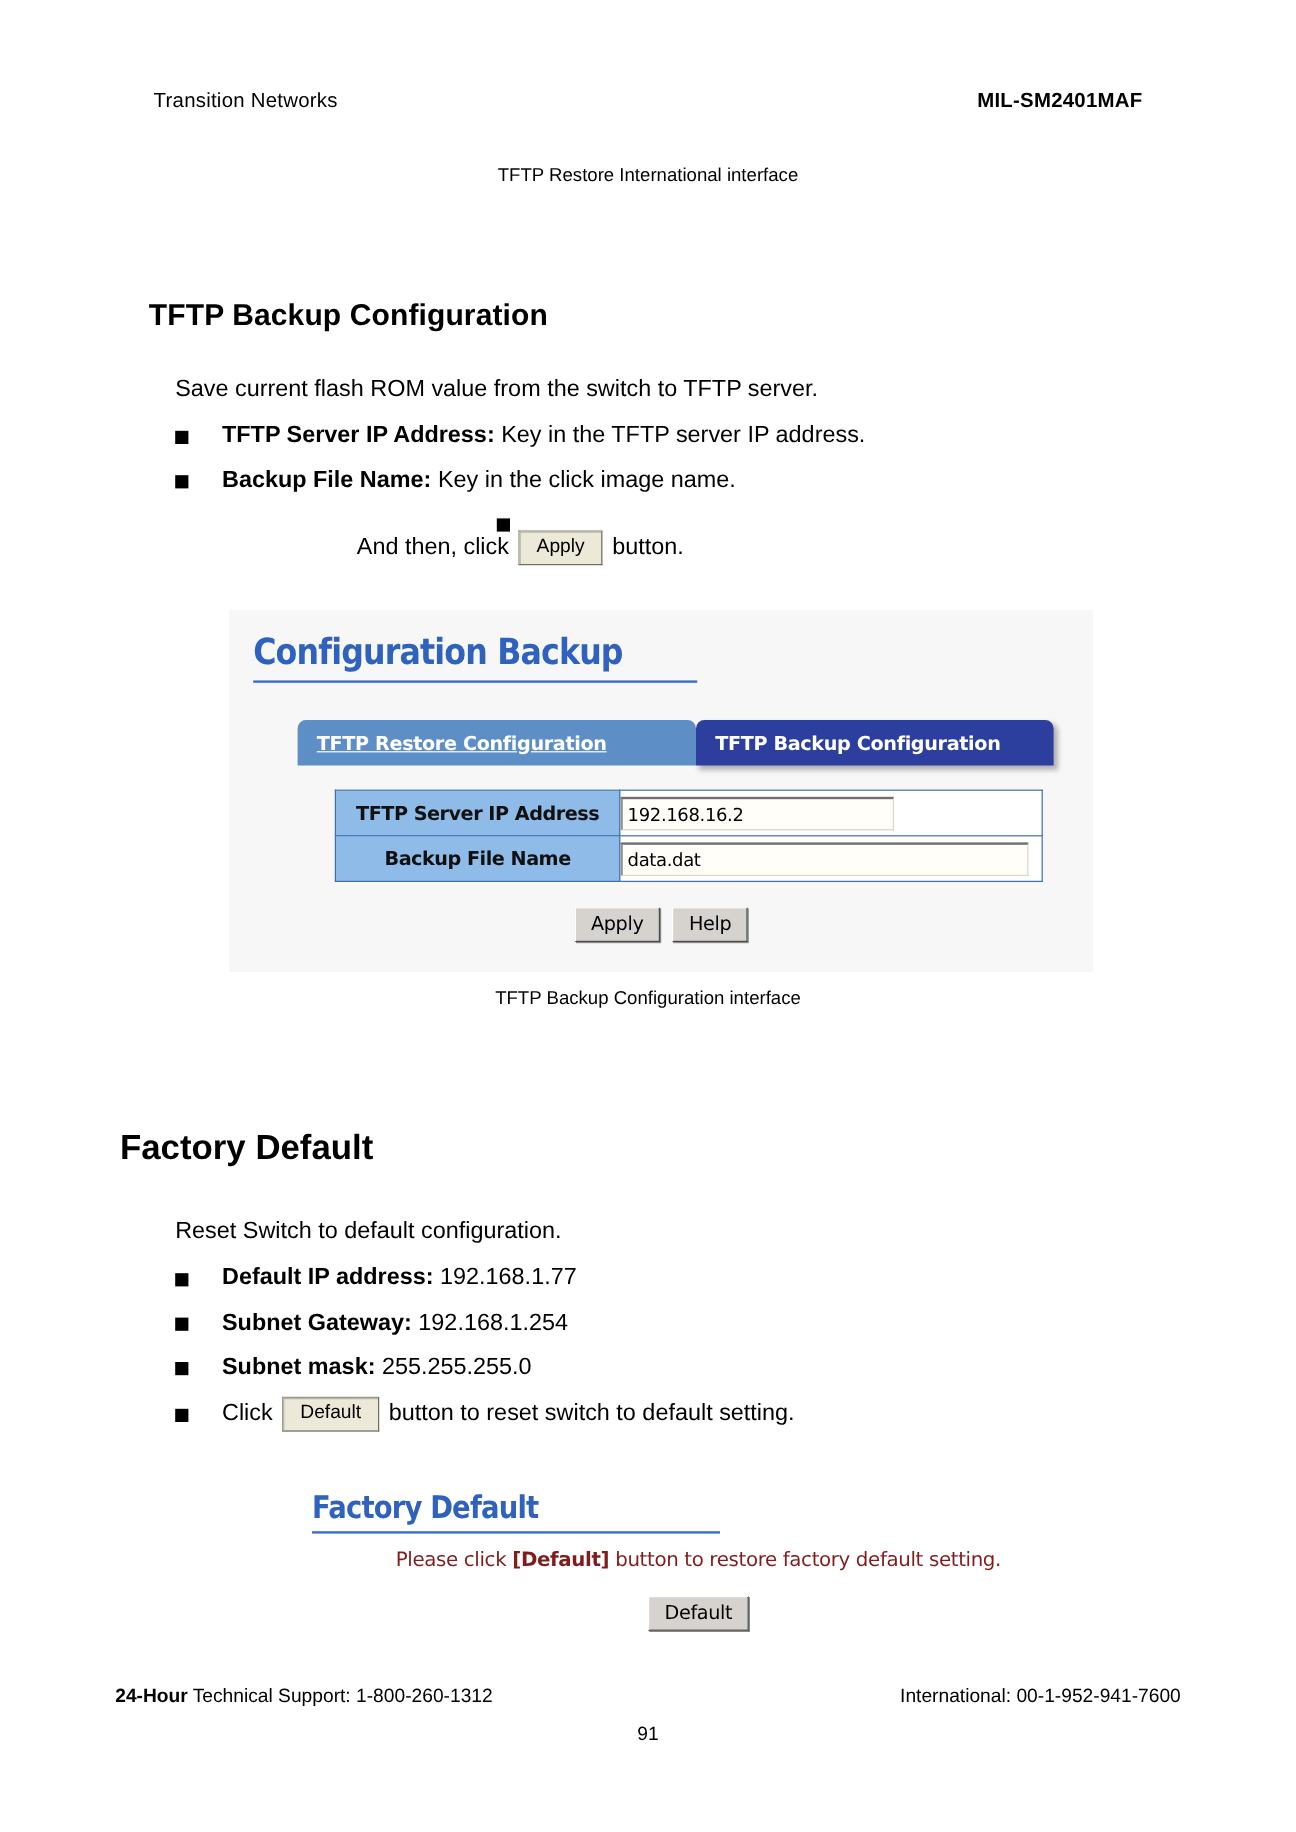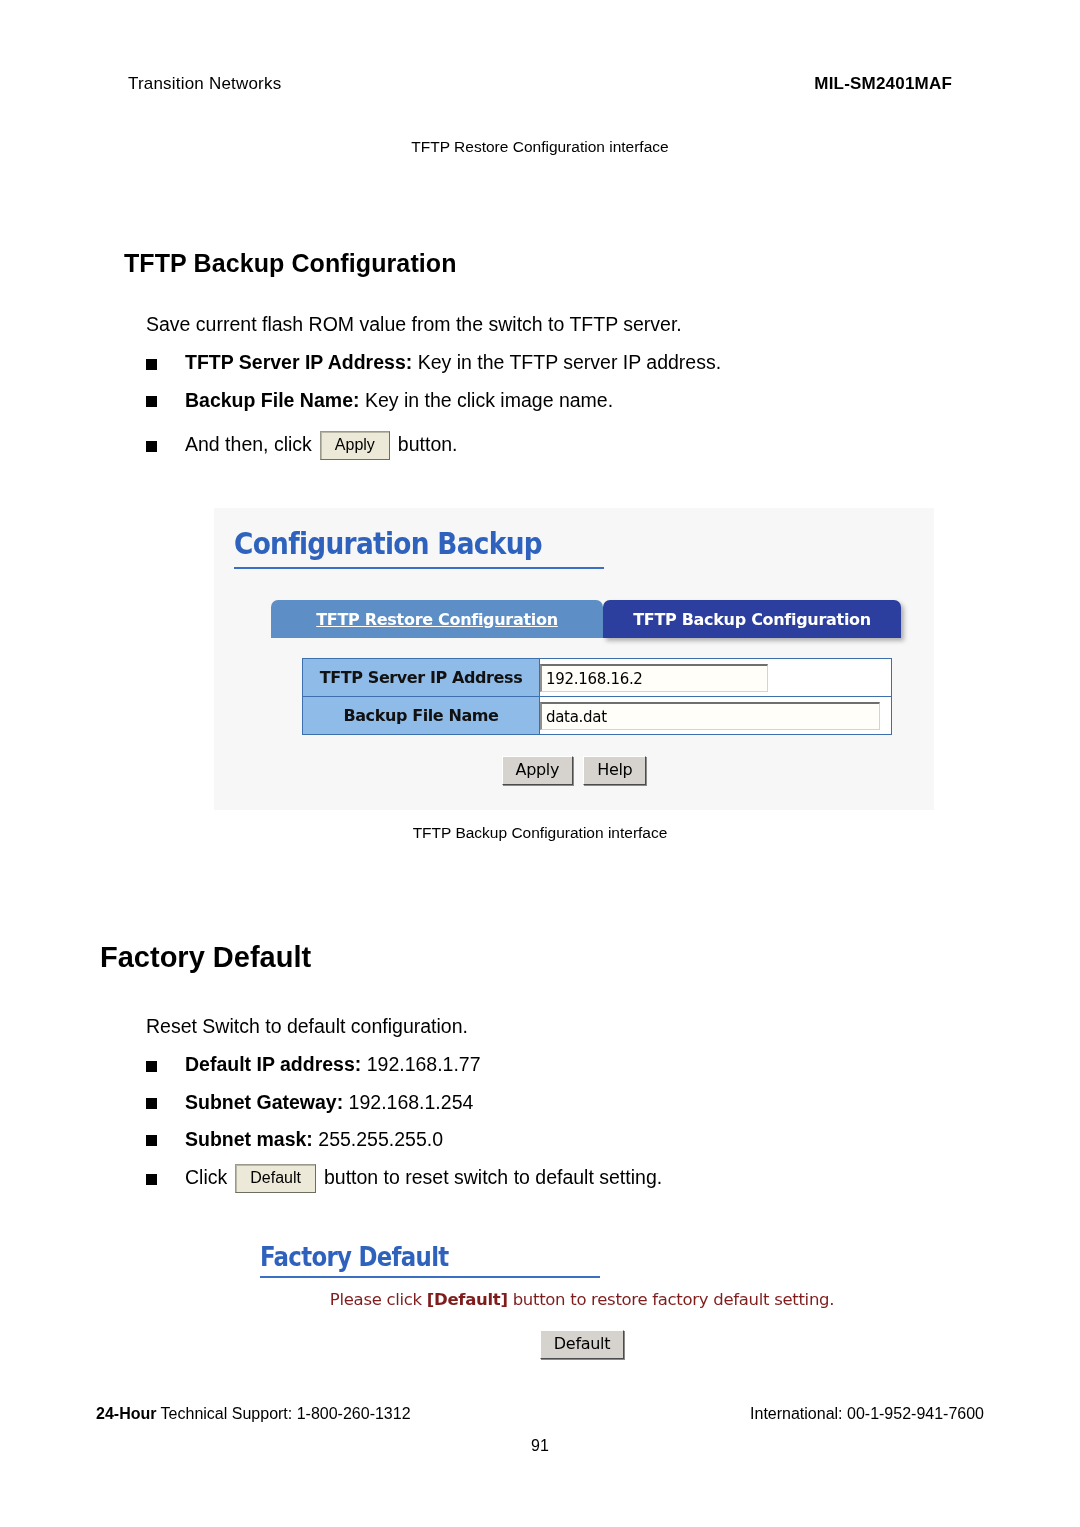--- a/index.html
+++ b/index.html
@@ -86,21 +86,21 @@
     font-size: 16px;
     line-height: 1;
     margin: 0 8px;
     vertical-align: middle;
     color: #000;
   }
 
   
   .shot-backup {
     position: absolute;
-    top: 508px; left: 214px;
+    top: 508px; left: 191px;
     width: 720px; height: 302px;
     background: #f7f7f7;
   }
   .shot-factory {
     position: absolute;
     top: 1238px; left: 252px;
     width: 660px; height: 145px;
     background: #ffffff;
   }
 
@@ -131,21 +131,20 @@
     position: absolute;
     top: 92px; left: 57px;
     display: flex;
     align-items: flex-end;
     height: 38px;
   }
   .tab {
     height: 38px;
     display: flex;
     align-items: center;
-    justify-content: center;
     font-family: "DejaVu Sans", sans-serif;
     font-weight: 700;
     font-size: 16px;
     color: #ffffff;
     letter-spacing: -0.3px;
     transform-origin: center;
     white-space: nowrap;
     padding: 16px 16px;
   }
   .tab-inactive {
@@ -271,38 +270,38 @@
   }
 </style>
 </head>
 <body>
 
 <div class="doc-header">
   <div class="left">Transition Networks</div>
   <div class="right">MIL-SM2401MAF</div>
 </div>
 
-<div class="caption-top">TFTP Restore Configuration interface</div>
+<div class="caption-top">TFTP Restore International interface</div>
 
 <h1 class="h1-backup">TFTP Backup Configuration</h1>
 
 <div class="body-block" style="top:312px;">
   <div class="lead">Save current flash ROM value from the switch to TFTP server.</div>
 
   <div class="bullet-row">
     <span class="bullet-mark"></span>
     <span class="bullet-text"><b>TFTP Server IP Address:</b><span> Key in the TFTP server IP address.</span></span>
   </div>
 
   <div class="bullet-row">
     <span class="bullet-mark"></span>
     <span class="bullet-text"><b>Backup File Name:</b><span> Key in the click image name.</span></span>
   </div>
 
-  <div class="bullet-row" style="margin-top:18px;">
+  <div class="bullet-row" style="margin-top:18px;flex-direction:column;">
     <span class="bullet-mark"></span>
     <span class="bullet-text"><span>And then, click</span><span class="inline-btn">Apply</span><span>button.</span></span>
   </div>
 </div>
 
 <div class="shot-backup">
   <div class="panel-title backup">Configuration Backup</div>
   <div class="title-rule backup"></div>
 
   <div class="tabs">

